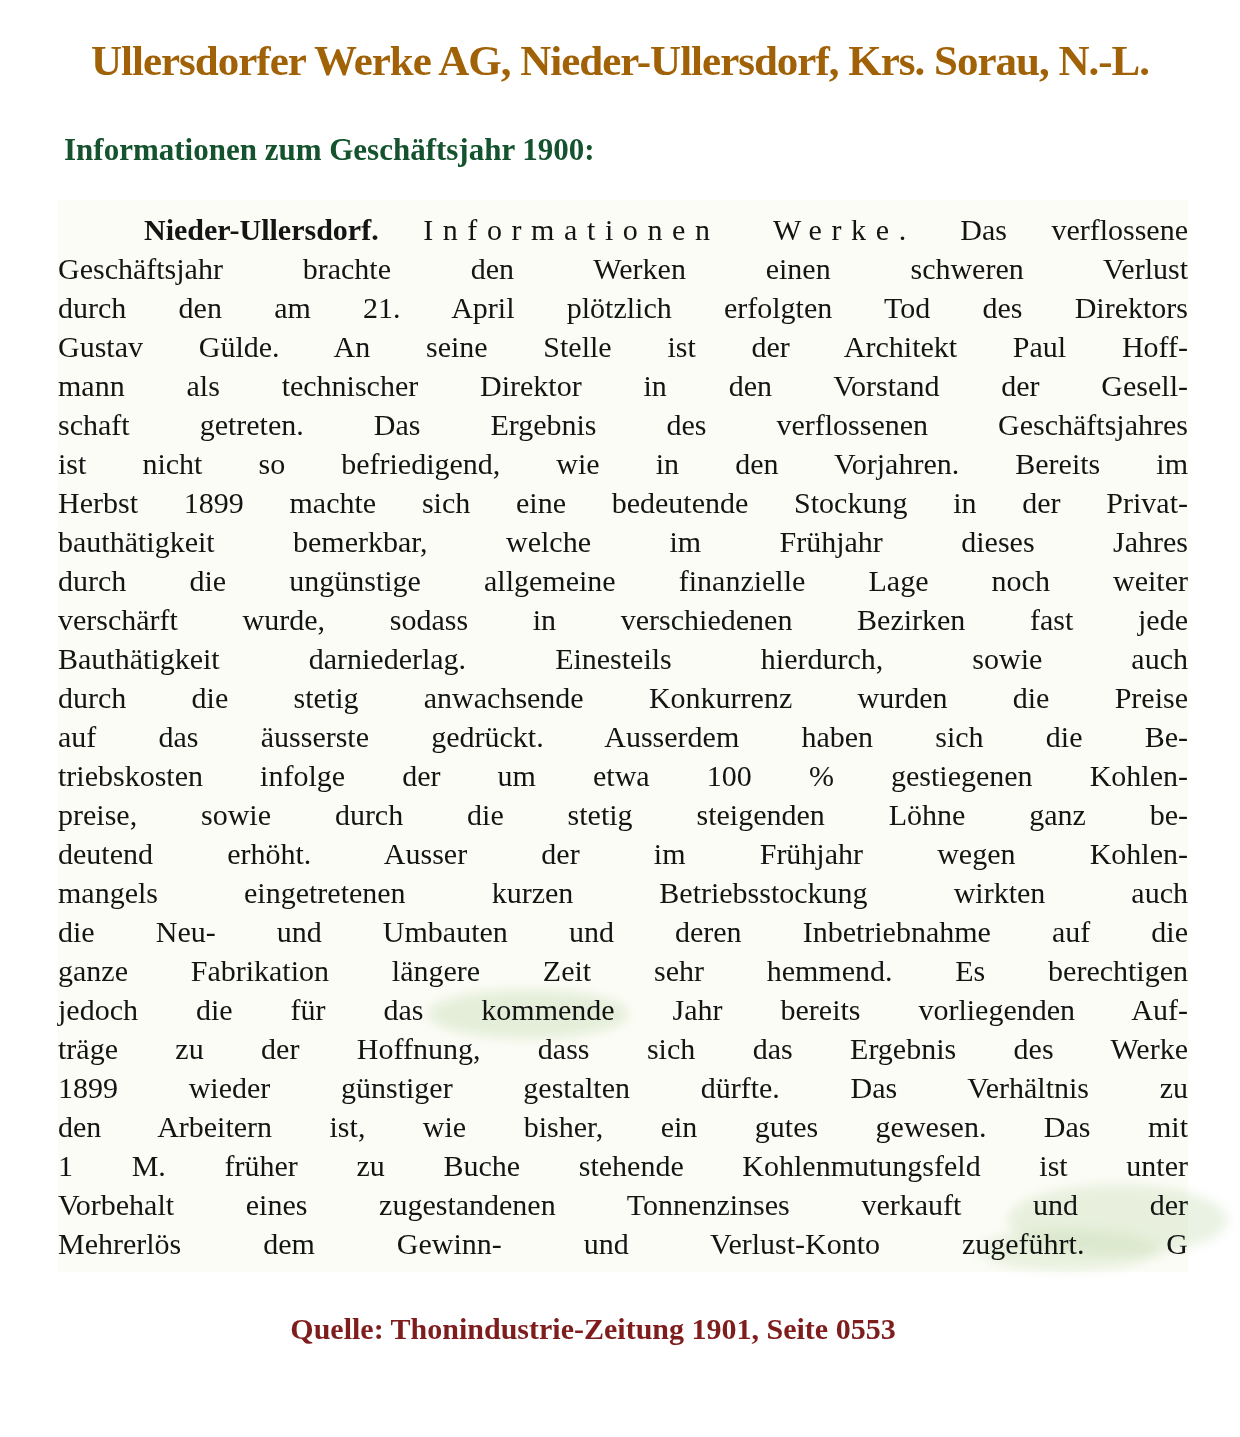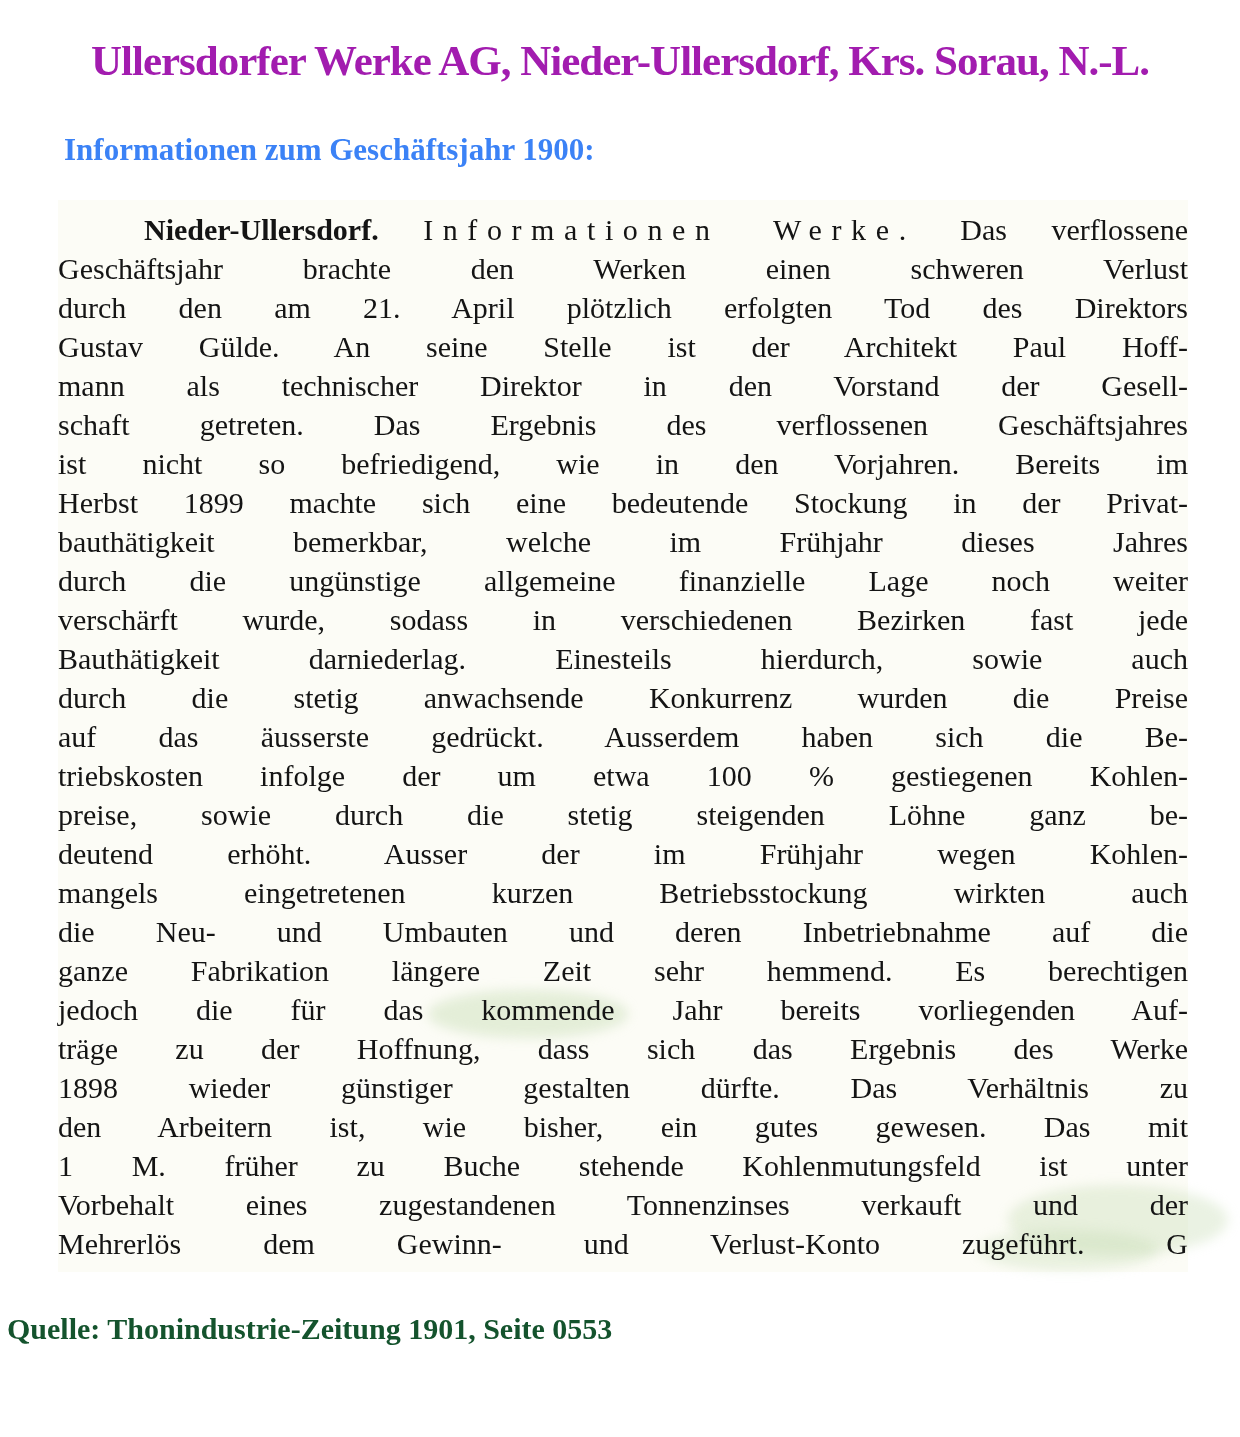--- a/index.html
+++ b/index.html
@@ -17,30 +17,30 @@
   }
   .doc-title {
     position: absolute;
     top: 36px;
     left: 0;
     width: 1240px;
     text-align: center;
     font-size: 43px;
     font-weight: bold;
     letter-spacing: -1px;
-    color: #a21caf;
+    color: #a16207;
     white-space: nowrap;
   }
   .doc-subtitle {
     position: absolute;
     top: 132px;
     left: 64px;
     font-size: 31px;
     font-weight: bold;
-    color: #3b82f6;
+    color: #14532d;
     white-space: nowrap;
   }
   .scan-block {
     position: absolute;
     left: 58px;
     top: 200px;
     width: 1130px;
     height: 1072px;
     background: #fcfcf6;
     color: #141414;
@@ -75,26 +75,25 @@
     filter: blur(6px);
   }
   .blob-1 { left: 370px; top: 790px;  width: 200px; height: 48px; background: rgba(189, 216, 168, 0.38); }
   .blob-2 { left: 950px; top: 985px;  width: 220px; height: 70px; background: rgba(189, 216, 168, 0.32); }
   .blob-3 { left: 920px; top: 1030px; width: 180px; height: 40px; background: rgba(189, 216, 168, 0.30); }
   .doc-source {
     position: absolute;
     top: 1312px;
     left: 0;
     width: 1186px;
-    text-align: left;
+    text-align: center;
     font-size: 30px;
     font-weight: bold;
-    color: #14532d;
+    color: #7f1d1d;
     white-space: nowrap;
-    margin-left: 7px;
   }
 </style>
 </head>
 <body>
 
 <div class="page">
 
   <div class="doc-title">Ullersdorfer Werke AG, Nieder-Ullersdorf, Krs. Sorau, N.-L.</div>
 
   <div class="doc-subtitle">Informationen zum Geschäftsjahr 1900:</div>
@@ -126,21 +125,21 @@
           <div class="line">durch die stetig anwachsende Konkurrenz wurden die Preise</div>
           <div class="line">auf das äusserste gedrückt. Ausserdem haben sich die Be-</div>
           <div class="line">triebskosten infolge der um etwa 100 % gestiegenen Kohlen-</div>
           <div class="line">preise, sowie durch die stetig steigenden Löhne ganz be-</div>
           <div class="line">deutend erhöht. Ausser der im Frühjahr wegen Kohlen-</div>
           <div class="line">mangels eingetretenen kurzen Betriebsstockung wirkten auch</div>
           <div class="line">die Neu- und Umbauten und deren Inbetriebnahme auf die</div>
           <div class="line">ganze Fabrikation längere Zeit sehr hemmend. Es berechtigen</div>
           <div class="line">jedoch die für das kommende Jahr bereits vorliegenden Auf-</div>
           <div class="line">träge zu der Hoffnung, dass sich das Ergebnis des Werke</div>
-          <div class="line">1898 wieder günstiger gestalten dürfte. Das Verhältnis zu</div>
+          <div class="line">1899 wieder günstiger gestalten dürfte. Das Verhältnis zu</div>
           <div class="line">den Arbeitern ist, wie bisher, ein gutes gewesen. Das mit</div>
           <div class="line">1 M. früher zu Buche stehende Kohlenmutungsfeld ist unter</div>
           <div class="line">Vorbehalt eines zugestandenen Tonnenzinses verkauft und der</div>
         </div>
 
       <div class="line last">
         <span>Mehrerlös dem Gewinn- und Verlust-Konto zugeführt.</span>
         <span>G</span>
       </div>
     </div>

